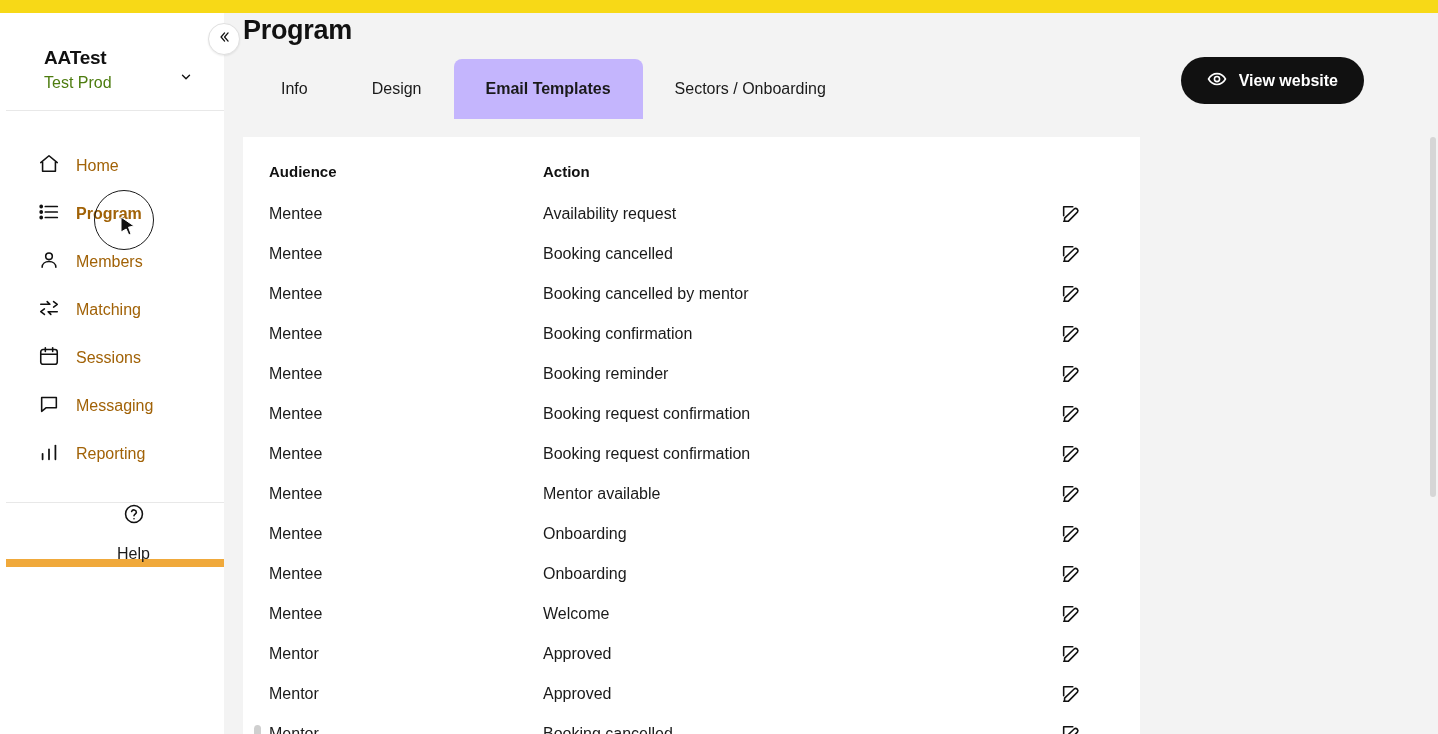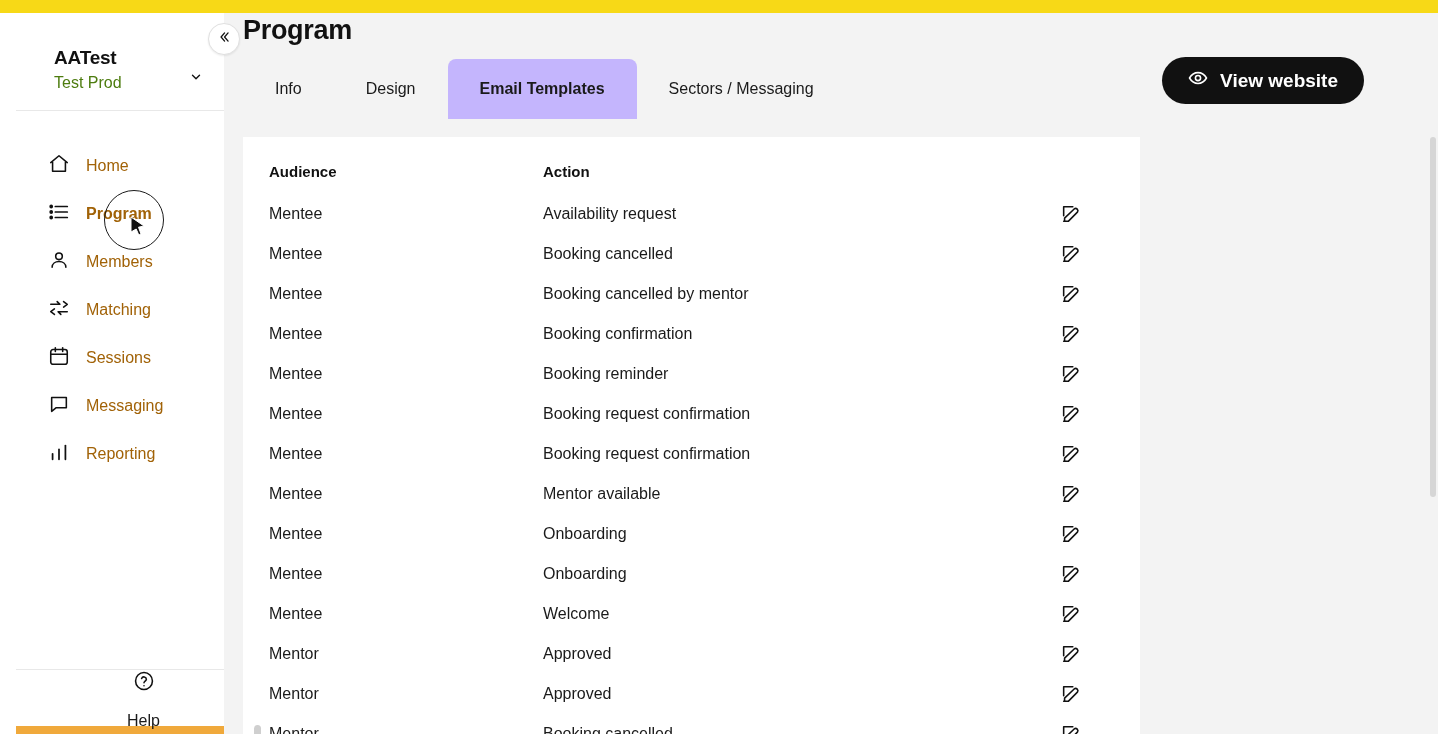--- a/index.html
+++ b/index.html
@@ -8,21 +8,21 @@
     font-family: "Liberation Sans", sans-serif;
     background: #ffffff;
     overflow: hidden;
   }
   .top-bar {
     position: absolute; top: 0; left: 0; width: 1438px; height: 13px;
     background: #f7d917;
   }
   
   .sidebar {
-    position: absolute; top: 13px; left: 16px; width: 224px; height: 721px;
+    position: absolute; top: 13px; left: 6px; width: 224px; height: 554px;
     background: #ffffff; border-right: 1px solid #e4e4e4;
   }
   .org-block {
     padding: 34px 22px 18px 38px;
     border-bottom: 1px solid #e8e8e8;
     position: relative;
   }
   .org-name {
     font-size: 19px; font-weight: bold; color: #111; letter-spacing: -0.2px;
   }
@@ -78,42 +78,42 @@
   }
   .collapse-btn {
     position: absolute; left: -16px; top: 10px;
     width: 32px; height: 32px; border-radius: 50%;
     background: #fff; border: 1px solid #e0e0e0;
     display: flex; align-items: center; justify-content: center;
     cursor: pointer; z-index: 5;
     box-shadow: 0 1px 2px rgba(0,0,0,0.08);
   }
   .tabs {
-    position: absolute; left: 19px; top: 46px;
+    position: absolute; left: 25px; top: 46px;
     display: flex; align-items: flex-end; height: 60px;
   }
   .tab {
     height: 60px; padding: 0 32px;
     display: flex; align-items: center; justify-content: center;
     font-size: 16px; color: #1a1a1a; cursor: pointer;
     background: transparent; border: none;
     font-family: inherit;
   }
   .tab.active {
     background: #c4b5fd;
     border-radius: 8px 8px 0 0;
     font-weight: bold;
   }
   .view-website {
     position: absolute; right: 74px; top: 44px;
     height: 47px; padding: 0 26px;
     background: #111111; color: #fff;
     border-radius: 24px; border: none;
     display: flex; align-items: center; gap: 12px;
-    font-size: 19px; font-weight: bold; cursor: pointer;
+    font-size: 16px; font-weight: bold; cursor: pointer;
     font-family: inherit;
     justify-content: flex-end;
   }
   .card {
     position: absolute; left: 19px; top: 124px;
     width: 897px; height: 600px;
     background: #ffffff;
   }
   .table { width: 100%; }
   .thead {
@@ -281,21 +281,21 @@
         </svg>
     </span>
   </div>
 
   <div class="page-title">Program</div>
 
   <div class="tabs">
     <button class="tab">Info</button>
     <button class="tab">Design</button>
     <button class="tab active">Email Templates</button>
-    <button class="tab">Sectors / Messaging</button>
+    <button class="tab">Sectors / Onboarding</button>
   </div>
 
   <button class="view-website">
     <span>
       <svg width="20" height="20" viewBox="0 0 24 24" fill="none" stroke="#fff" stroke-width="1.9" stroke-linecap="round" stroke-linejoin="round">
           <path d="M1.8 12S5.6 5.5 12 5.5 22.2 12 22.2 12 18.4 18.5 12 18.5 1.8 12 1.8 12z"></path>
           <circle cx="12" cy="12" r="3.1"></circle>
         </svg>
     </span>
     <span>View website</span>

